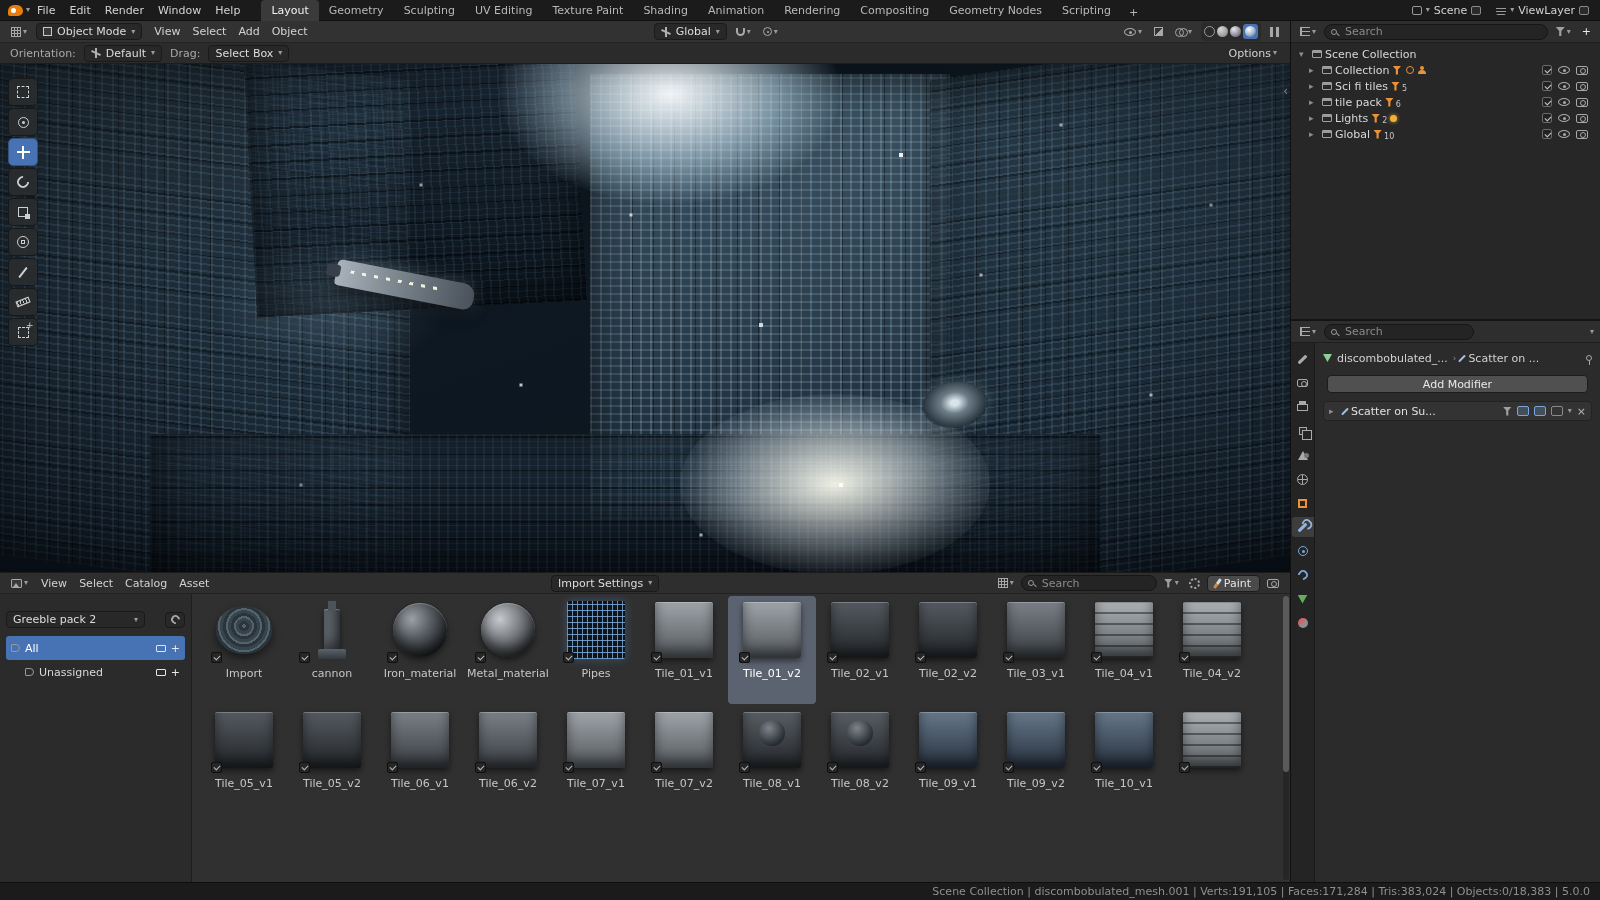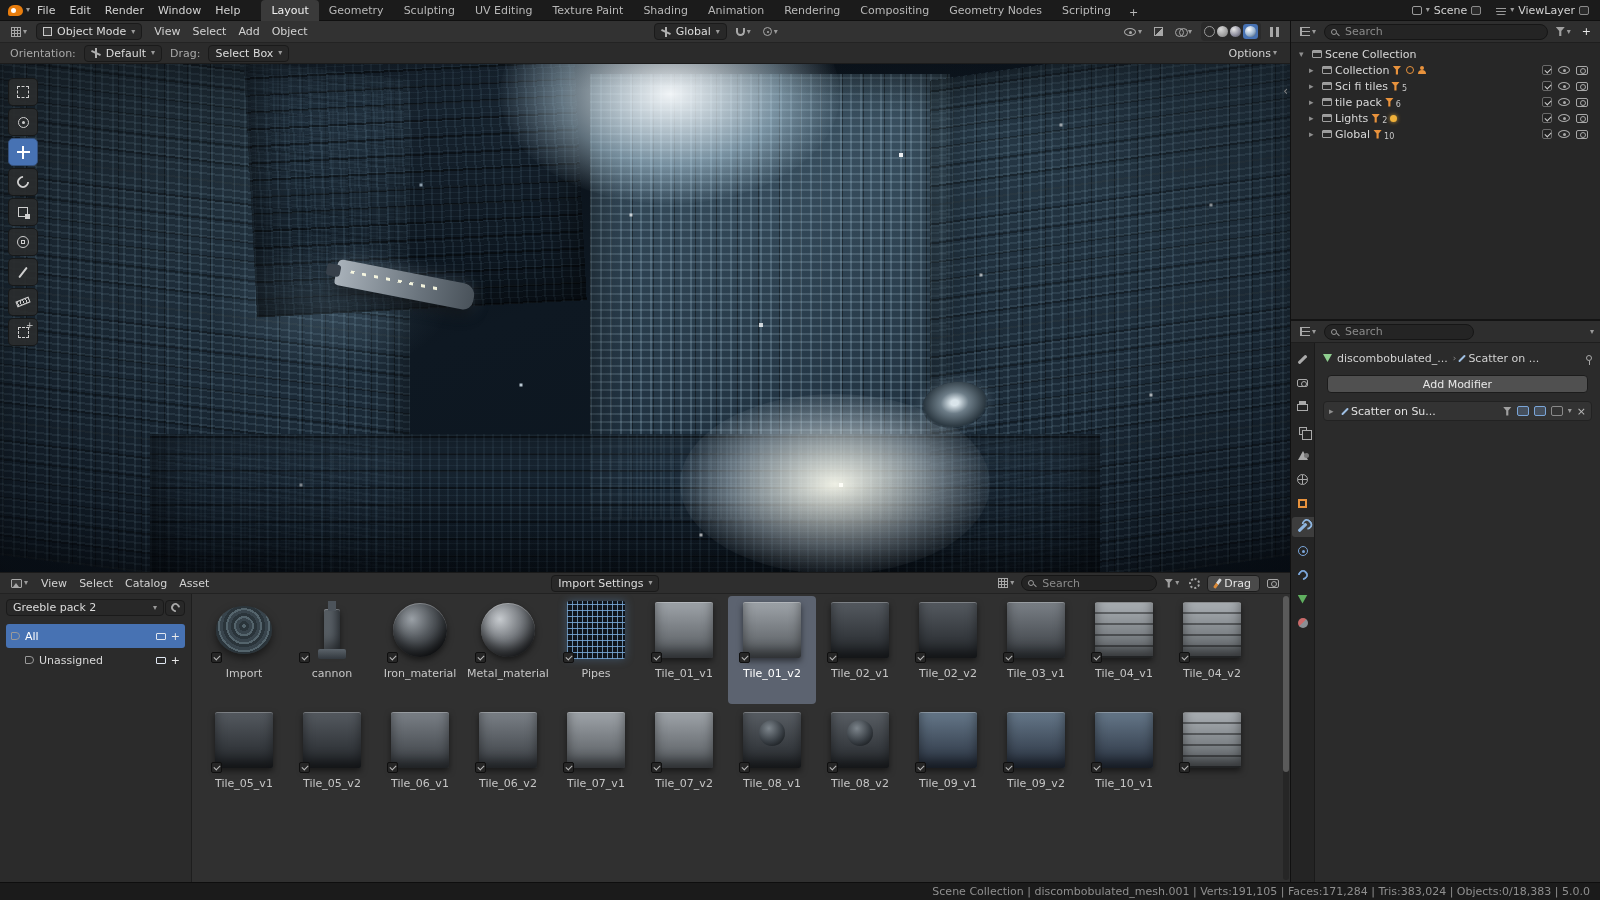--- a/index.html
+++ b/index.html
@@ -147,21 +147,21 @@
   .i-gear { width:11px; height:11px; border:2px dotted #a8a8a8; border-radius:50%; }
   .btn { background:#4a4a4a; border:1px solid #1c1c1c; border-radius:4px; height:17px;
          display:inline-flex; align-items:center; gap:5px; padding:0 8px; color:#e4e4e4; }
   .i-brush { width:3px; height:11px; border-radius:1px; transform:rotate(35deg);
              background:linear-gradient(#d8d8d8 55%, #d98a3a 55%); }
   .i-camera { width:12px; height:9px; border:1px solid #a8a8a8; border-radius:2px; position:relative; }
   .i-camera::after { content:""; position:absolute; left:3px; top:1px; width:4px; height:4px; border:1px solid #a8a8a8; border-radius:50%; }
 
   .asset-body { position:absolute; top:594px; left:0; width:1290px; height:288px; display:flex; background:#303030; }
   .catalog-side { width:192px; background:#2b2b2b; border-right:1px solid #1e1e1e; padding:5px 6px; }
-  .catalog-row { display:flex; gap:1px; align-items:center; }
+  .catalog-row { display:flex; gap:20px; align-items:center;margin-top:12px; }
   .catalog-dd { flex:1; }
   .sq-btn { width:20px; height:16px; background:#282828; border:1px solid #1a1a1a; border-radius:4px;
             display:flex; align-items:center; justify-content:center; }
   .i-refresh { width:9px; height:9px; border:2px solid #a8a8a8; border-radius:50%; border-right-color:transparent; transform:rotate(40deg); }
   .cat-list { margin-top:8px; }
   .cat-item { display:flex; align-items:center; gap:5px; height:17px; padding:12px 5px; border-radius:3px; color:#d8d8d8; }
   .cat-item.active { background:#4772b3; color:#fff; }
   .cat-item.indent { margin-left:14px; }
   .i-screen { width:10px; height:7px; border:1px solid #dfe6f0; border-radius:1px; }
   .i-tag { width:9px; height:8px; border:1px solid #9a9a9a; border-radius:1px 4px 4px 1px; }
@@ -492,21 +492,21 @@
     </span>
     <span class="hdr-ic">
       <span class="i-funnel"></span>
       <span class="caret">▾</span>
     </span>
     <span class="hdr-ic">
       <span class="i-gear"></span>
     </span>
     <span class="btn">
       <span class="i-brush"></span>
-      <span>Drag</span>
+      <span>Paint</span>
     </span>
     <span class="hdr-ic">
       <span class="i-camera"></span>
     </span>
   </div>
 
   <div class="asset-body">
     <div class="catalog-side">
       <div class="catalog-row">
         <span class="dropdown catalog-dd">

